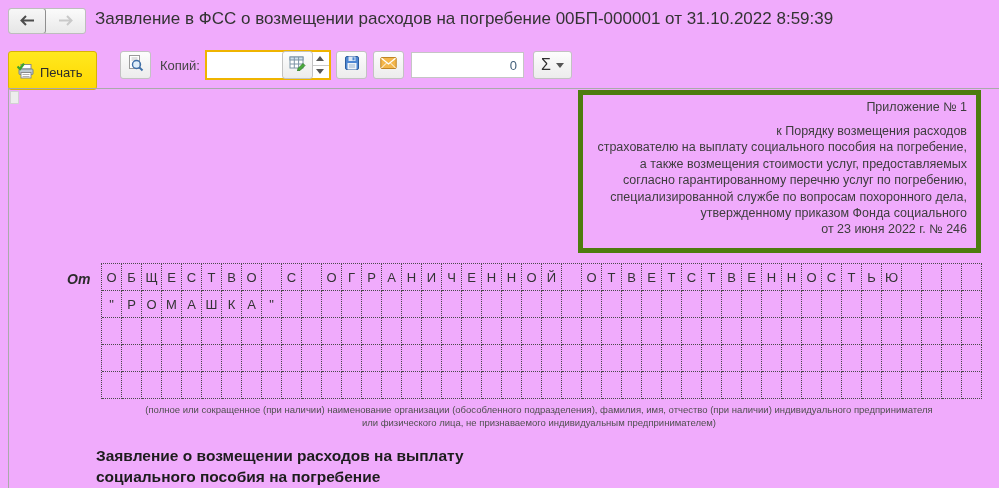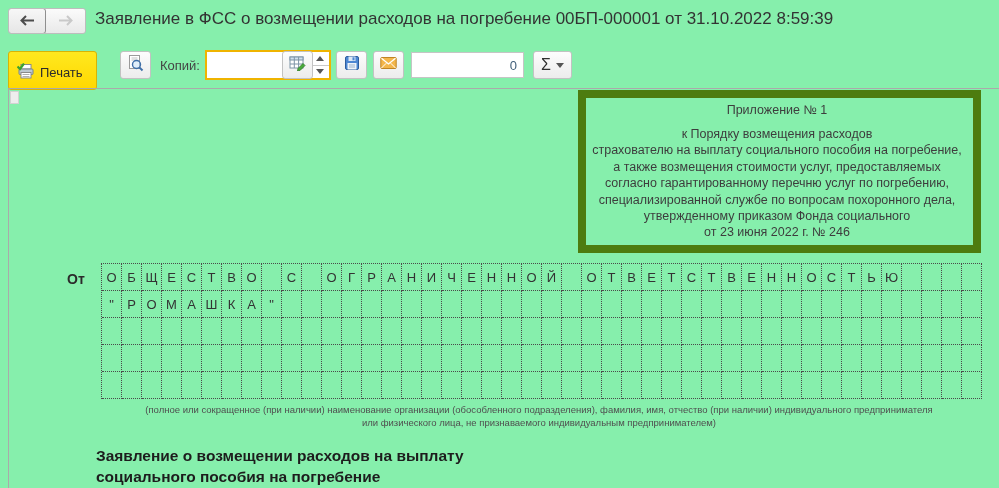--- a/index.html
+++ b/index.html
@@ -1,17 +1,17 @@
 <!DOCTYPE html>
 <html><head>
 <meta charset="utf-8">
 <style>
   * { margin:0; padding:0; box-sizing:border-box; }
   html,body { width:999px; height:488px; background:#fff; font-family:"Liberation Sans",sans-serif; overflow:hidden; }
-  .stage { position:relative; width:999px; height:488px; background:#86efac; }
+  .stage { position:relative; width:999px; height:488px; background:#f0abfc; }
 
   
   .nav-group { position:absolute; left:8px; top:8px; width:78px; height:26px; display:flex; border:1px solid #bdbdbd; border-radius:3px; background:linear-gradient(#fbfbfb,#e9e9e9); overflow:hidden; }
   .nav-btn { width:50%; display:flex; align-items:center; justify-content:center; cursor:pointer; }
   .nav-btn.back { border:1px solid #8f8f8f; border-radius:3px; margin:-1px 0 -1px -1px; background:linear-gradient(#f7f7f7,#e6e6e6); }
   .header-title { position:absolute; left:95px; top:9px; font-size:17px; color:#333; white-space:nowrap; }
 
   
   .print-btn { position:absolute; left:8px; top:51px; height:39px; padding:3px 13px 0 8px; display:flex; align-items:center; gap:6px; background:linear-gradient(#ffe81f,#ffd800); border:1px solid #d8b404; border-radius:3px; font-size:13px; font-weight:400; color:#2c2c2c; cursor:pointer; }
   .tool-btn { position:absolute; top:51px; width:31px; height:28px; display:flex; align-items:center; justify-content:center; background:linear-gradient(#fdfdfd,#ececec); border:1px solid #c2c2c2; border-radius:3px; cursor:pointer; }
@@ -27,25 +27,25 @@
   .counter-field { position:absolute; left:411px; top:52px; width:113px; height:26px; border:1px solid #c5c5c5; background:#fff; font-size:13px; color:#44617b; text-align:right; padding:0 6px; font-family:"Liberation Sans",sans-serif; }
   .sigma-btn { position:absolute; left:533px; top:51px; width:39px; height:28px; display:flex; align-items:center; justify-content:center; gap:5px; background:linear-gradient(#fdfdfd,#ececec); border:1px solid #c2c2c2; border-radius:3px; cursor:pointer; }
   .sigma-glyph { font-size:16px; color:#2f2f2f; }
   .caret-down { width:0; height:0; border-left:4px solid transparent; border-right:4px solid transparent; border-top:5px solid #555; }
 
   
   .doc-top-line { position:absolute; left:8px; top:88px; width:991px; height:1px; background:#aaa; }
   .doc-left-line { position:absolute; left:8px; top:88px; width:1px; height:400px; background:#aaa; }
   .corner-box { position:absolute; left:10px; top:91px; width:9px; height:13px; background:#ededed; border:1px solid #d2d2d2; }
 
-  .appendix-box { position:absolute; left:578px; top:90px; width:403px; height:163px; border:8px solid #4d7c0f; padding:4px 9px 0 4px; text-align:center; color:#3d3d3d; }
+  .appendix-box { position:absolute; left:578px; top:90px; width:403px; height:163px; border:5px solid #4d7c0f; padding:4px 9px 0 4px; text-align:right; color:#3d3d3d; }
   .appendix-title { font-size:12.5px; line-height:17px; margin-bottom:7px; }
   .appendix-line { font-size:12.5px; line-height:16.4px; }
 
-  .from-label { position:absolute; left:67px; top:271px; font-size:14px; font-weight:700; color:#2b2b2b; }
+  .from-label { position:absolute; left:67px; top:271px; font-size:14px; font-weight:700; color:#2b2b2b;font-style:italic; }
 
   .name-grid { position:absolute; left:101px; top:263px; border-top:1px dotted #4a4a4a; border-left:1px dotted #4a4a4a; }
   .grid-row { display:flex; height:27px; }
   .grid-cell { width:20px; border-right:1px dotted #4a4a4a; border-bottom:1px dotted #4a4a4a; display:flex; align-items:center; justify-content:center; font-size:13px; color:#333; }
 
   .caption-block { position:absolute; left:96px; top:404px; width:886px; text-align:center; }
   .caption-line { font-size:9.5px; line-height:12.5px; color:#4f4f4f; }
 
   .heading-block { position:absolute; left:96px; top:445px; width:886px; text-align:left; }
   .heading-line { font-size:15.5px; line-height:21px; font-weight:700; color:#1d1d1d; }

